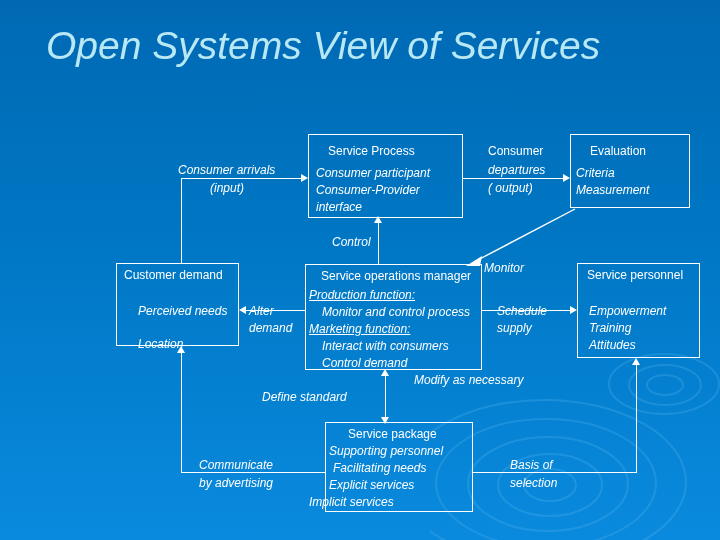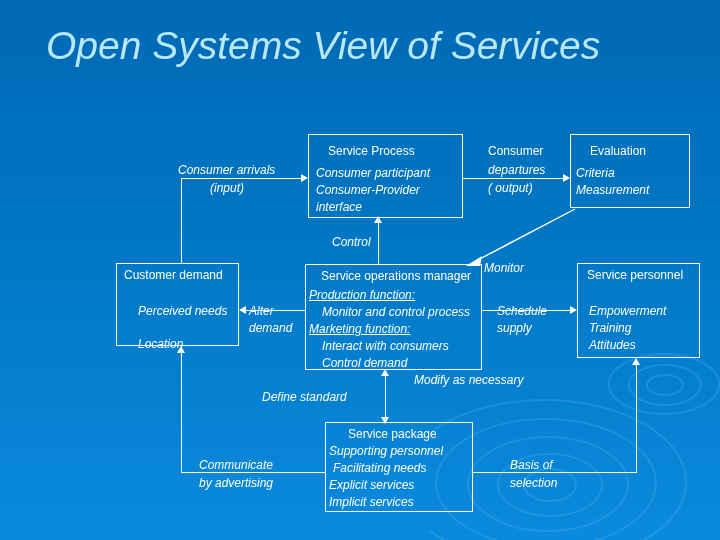--- a/index.html
+++ b/index.html
@@ -169,21 +169,21 @@
   <div class="ah up" style="left:381px; top:369px;"></div>
   <div class="ah down" style="left:381px; top:417px;"></div>
   <div class="lbl" style="left:414px; top:372px;">Modify as necessary</div>
   <div class="lbl" style="left:262px; top:389px;">Define standard</div>
 
   <div class="box" style="left:325px; top:422px; width:148px; height:90px;"></div>
   <div class="lbl up" style="left:348px; top:426px;">Service package</div>
   <div class="lbl" style="left:329px; top:443px;">Supporting personnel</div>
   <div class="lbl" style="left:333px; top:460px;">Facilitating needs</div>
   <div class="lbl" style="left:329px; top:477px;">Explicit services</div>
-  <div class="lbl" style="left:329px; top:494px;">Implicit services</div>
+  <div class="lbl" style="left:309px; top:494px;">Implicit services</div>
 
   <div class="hline" style="left:181px; top:472px; width:145px;"></div>
   <div class="vline" style="left:181px; top:352px; height:120px;"></div>
   <div class="ah up" style="left:177px; top:346px;"></div>
   <div class="lbl" style="left:199px; top:457px;">Communicate</div>
   <div class="lbl" style="left:199px; top:475px;">by advertising</div>
 
   <div class="hline" style="left:473px; top:472px; width:164px;"></div>
   <div class="vline" style="left:636px; top:364px; height:108px;"></div>
   <div class="ah up" style="left:632px; top:358px;"></div>

